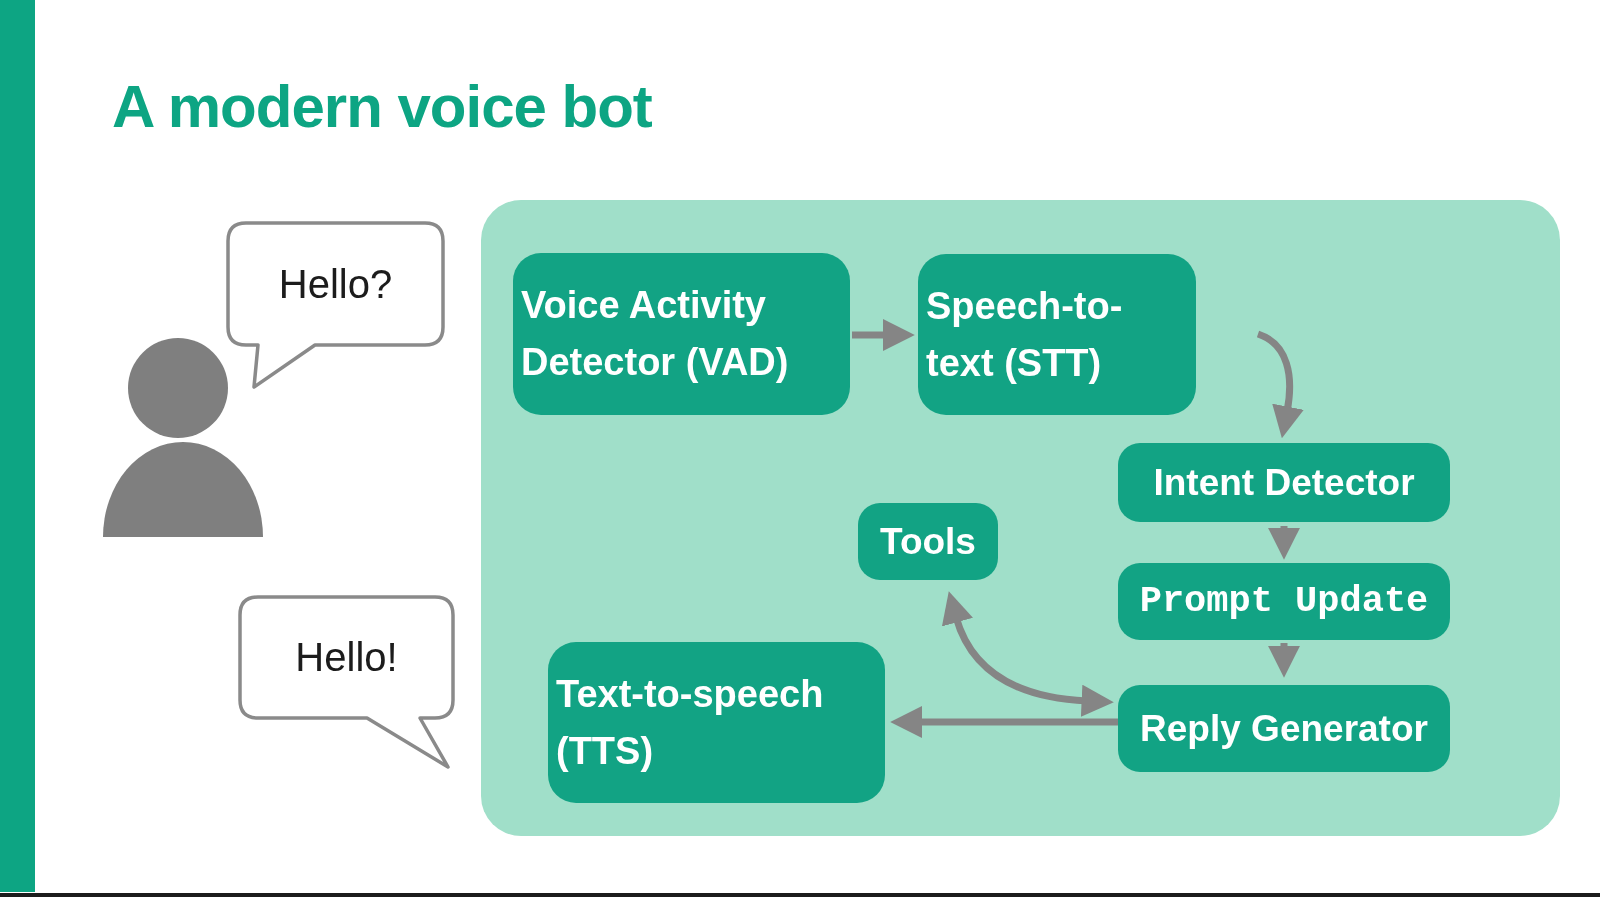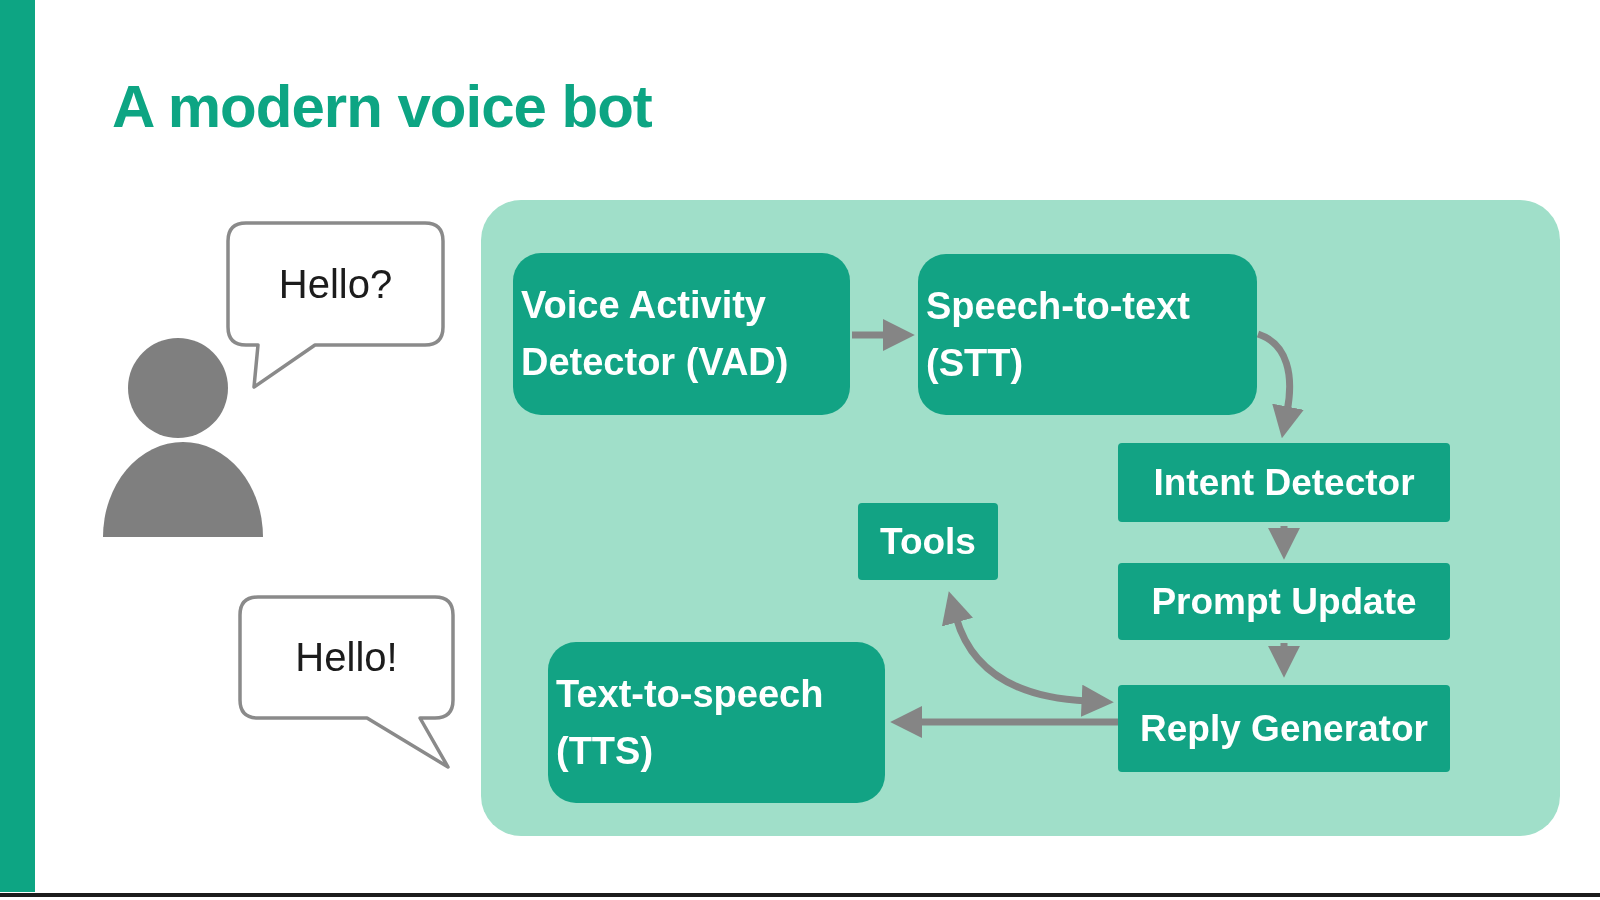--- a/index.html
+++ b/index.html
@@ -29,21 +29,21 @@
     position:absolute;left:0;top:0;width:1600px;height:900px;
     pointer-events:none;
   }
   .node{
     position:absolute;display:flex;align-items:center;justify-content:center;
     text-align:left;color:#ffffff;font-weight:bold;
     border-radius:28px;padding:0 8px;box-sizing:border-box;
     line-height:1.5;
   }
   .node.big{font-size:38px;}
-  .node.small{font-size:37px;border-radius:4px;}
+  .node.small{font-size:37px;border-radius:22px;}
   .bubble-text{
     position:absolute;display:flex;align-items:center;justify-content:center;
     color:#1c1c1c;font-size:40px;text-align:center;
   }
 </style>
 </head>
 <body>
 
 <div id="slide">
 
@@ -77,25 +77,25 @@
       <path d="M 956 617 Q 978 696 1087 701" marker-start="url(#ah)" marker-end="url(#ah)"></path>
       <path d="M 1118 722 H 917" marker-end="url(#ah)"></path>
     </g>
   </svg>
 
   <div class="bubble-text" style="left:240px;top:597px;width:213px;height:121px;">Hello!</div>
   <div class="bubble-text" style="left:228px;top:223px;width:215px;height:122px;">Hello?</div>
 
   <div class="node big" style="left:513px;top:253px;width:337px;height:162px;background:#12a384;">Voice Activity Detector (VAD)</div>
 
-  <div class="node big" style="left:918px;top:254px;width:339px;height:161px;background:#12a384;">Speech-to-text (STT)</div>
+  <div class="node big" style="left:918px;top:254px;width:278px;height:161px;background:#12a384;">Speech-to-text (STT)</div>
 
   <div class="node small" style="left:1118px;top:443px;width:332px;height:79px;background:#12a384;">Intent Detector</div>
 
-  <div class="node small" style="left:1118px;top:563px;width:332px;height:77px;background:#12a384;">Prompt Update</div>
+  <div class="node small" style="left:1118px;top:563px;width:332px;height:77px;background:#12a384;font-family:Liberation Mono, monospace;">Prompt Update</div>
 
   <div class="node small" style="left:1118px;top:685px;width:332px;height:87px;background:#12a384;">Reply Generator</div>
 
   <div class="node small" style="left:858px;top:503px;width:140px;height:77px;background:#12a384;">Tools</div>
 
   <div class="node big" style="left:548px;top:642px;width:337px;height:161px;background:#12a384;">Text-to-speech (TTS)</div>
 
   <div class="bottom-rule" style="background:#1c1c1c;"></div>
 
 </div>

